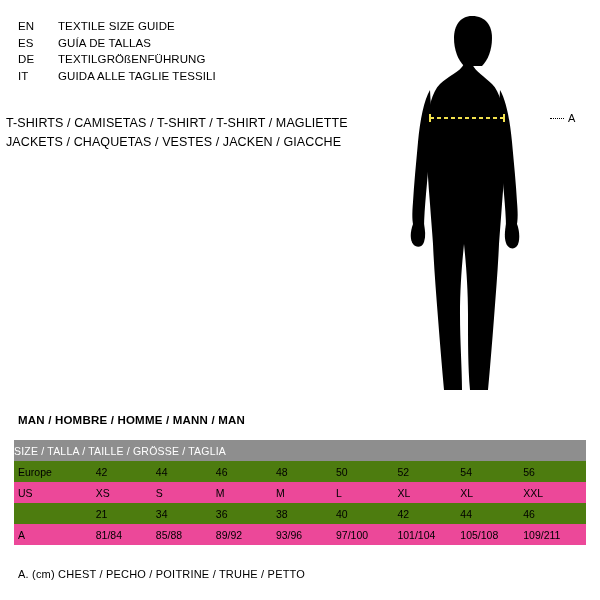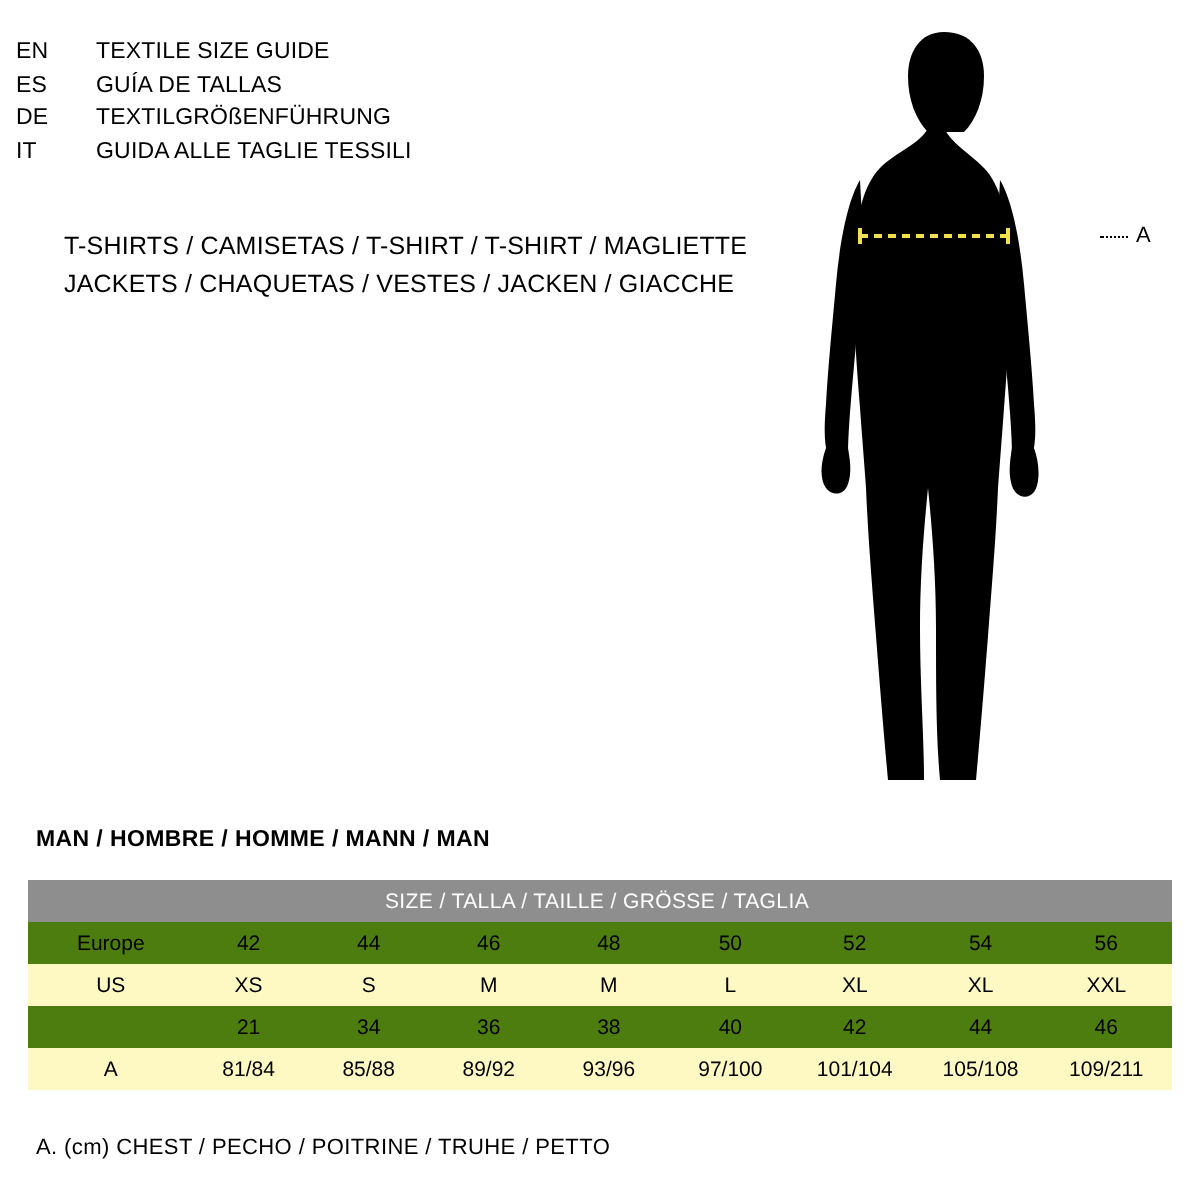--- a/index.html
+++ b/index.html
@@ -18,21 +18,21 @@
     position: relative;
     width: 600px;
     height: 600px;
     box-sizing: border-box;
     padding: 0;
   }
 
   
   .lang-block {
     position: absolute;
-    left: 8px;
+    left: 18px;
     top: 18px;
     width: 340px;
   }
   .lang-row {
     display: flex;
     align-items: baseline;
     font-size: 11.5px;
     line-height: 16.5px;
     letter-spacing: 0.1px;
   }
@@ -43,21 +43,21 @@
   }
   .lang-text {
     font-size: 11.5px;
     white-space: nowrap;
     text-align: right;
   }
 
   
   .cat-block {
     position: absolute;
-    left: 32px;
+    left: 6px;
     top: 114px;
     width: 400px;
   }
   .cat-line {
     font-size: 12.5px;
     line-height: 19px;
     letter-spacing: 0.1px;
     white-space: nowrap;
   }
 
@@ -103,36 +103,35 @@
     left: 14px;
     top: 440px;
     width: 572px;
     border-collapse: collapse;
     font-size: 10.5px;
   }
   table.size-table td {
     padding: 2px 3px 2px 0;
     height: 17px;
     vertical-align: middle;
-    text-align: center;
   }
   .row-head {
     background: #8e8e8e;
     color: #ffffff;
   }
   .row-head td {
     font-size: 10.5px;
     letter-spacing: 0.2px;
     padding-left: 4px;
   }
   .row-grey {
     background: #4d7c0f;
   }
   .row-white {
-    background: #fef9c3;
+    background: #ec4899;
   }
   .c-label {
     width: 88px;
     padding-left: 4px !important;
   }
   .c-val {
     width: 67px;
     text-align: left;
   }
   .footnote {

